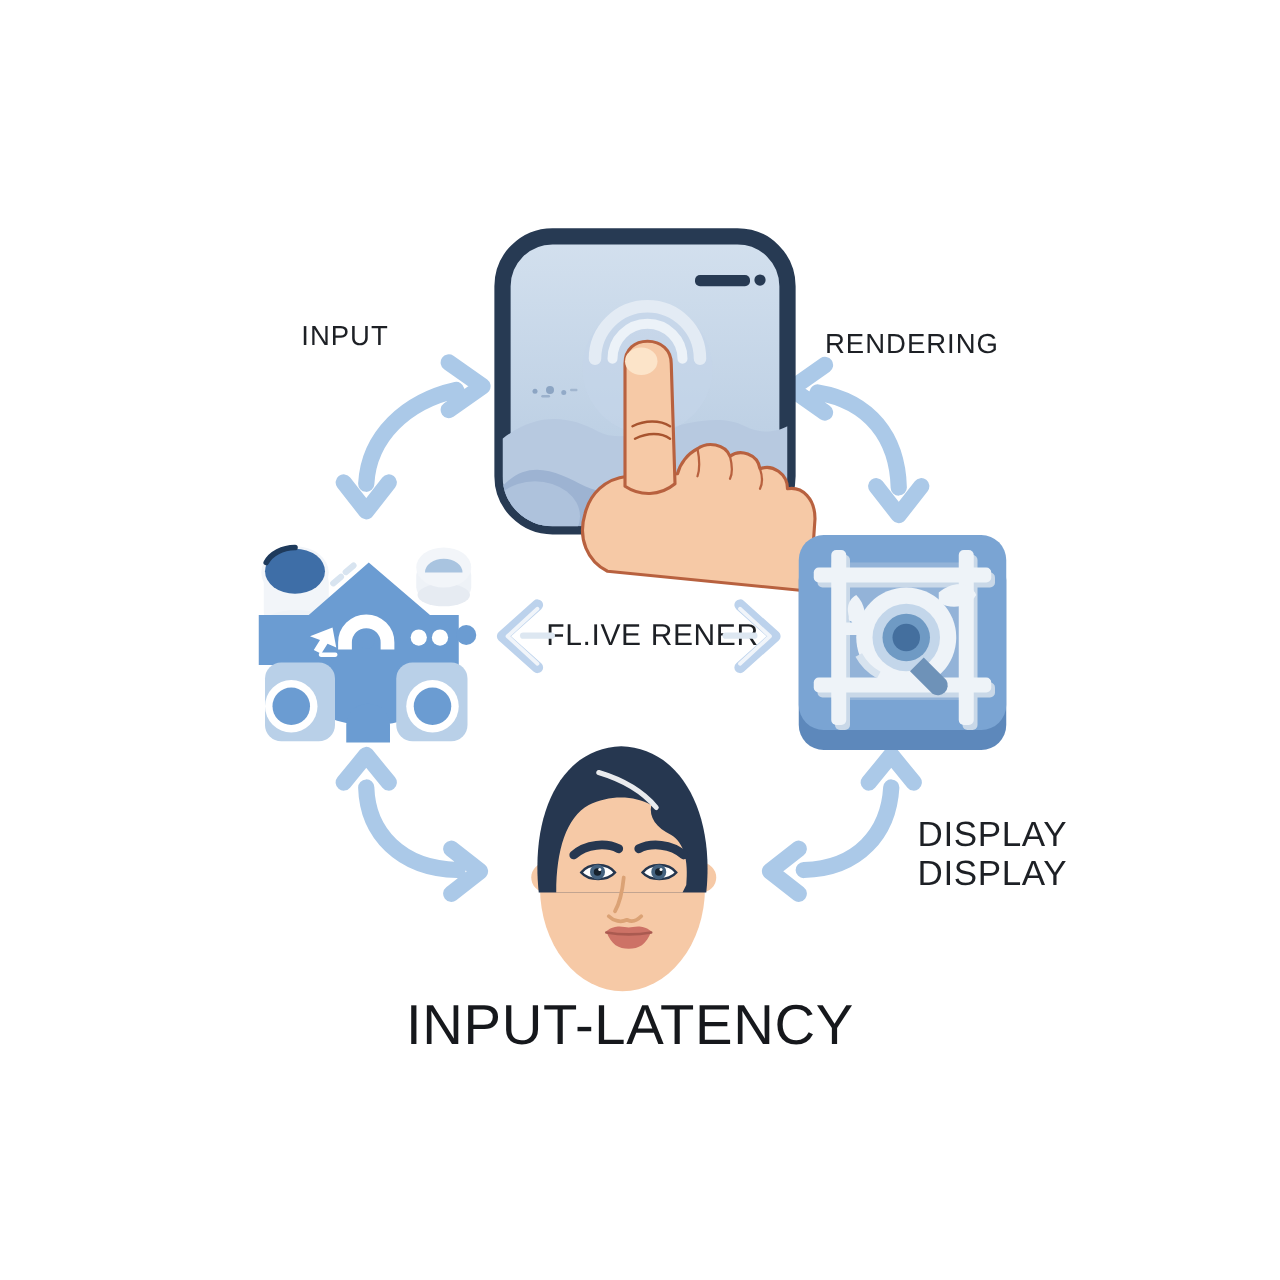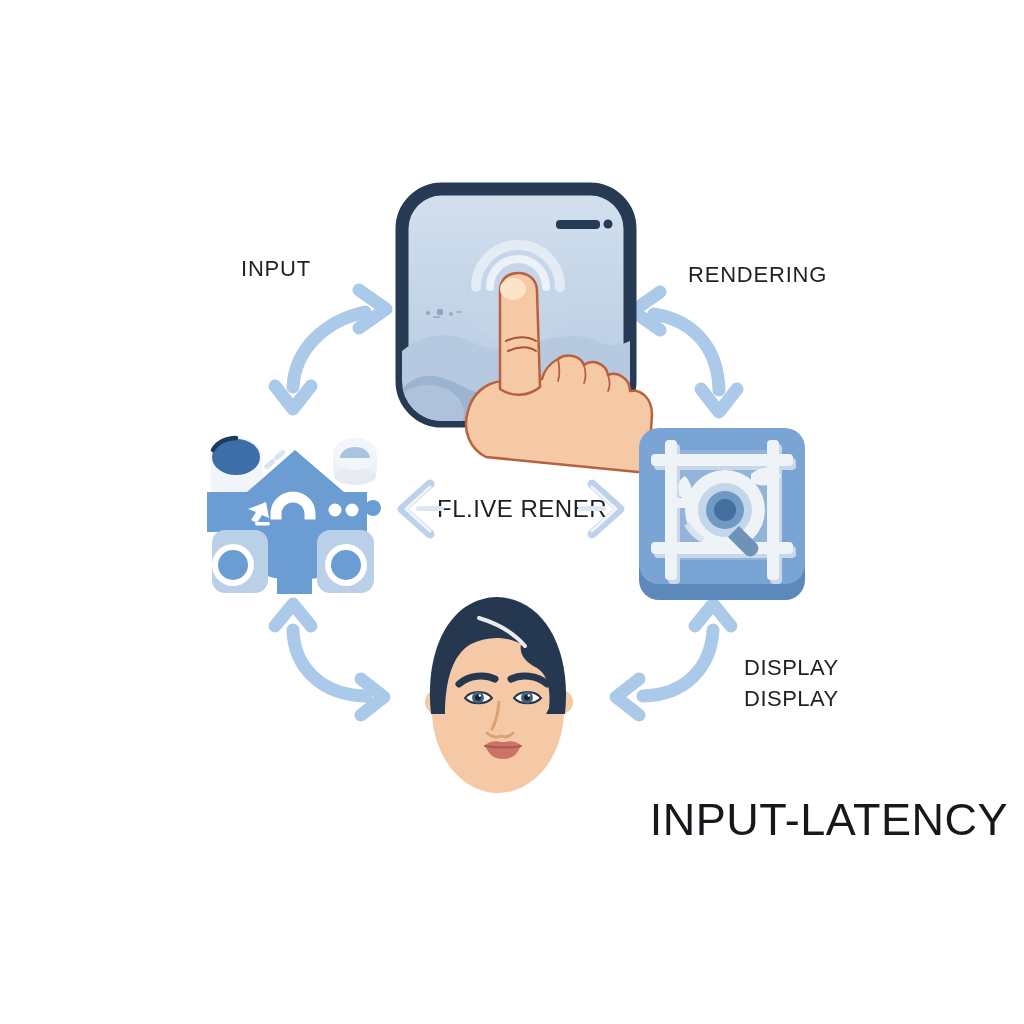--- a/index.html
+++ b/index.html
@@ -7,39 +7,39 @@
     width:1024px;height:1024px;position:relative;overflow:hidden;
     background:var(--background,#fff);
     font-family:"Liberation Sans", sans-serif;
     color:var(--text,#1d2025);
   }
   .abs{position:absolute;}
   .label{
     font-size:22px;letter-spacing:.8px;color:var(--text,#1d2025);
     white-space:nowrap;
   }
-  .label.small{font-size:22px;line-height:31px;letter-spacing:.5px;margin-left:10px;}
+  .label.small{font-size:28px;line-height:31px;letter-spacing:.5px;}
   .center-label{font-size:24px;letter-spacing:.5px;}
   .title{
-    left:0;top:794px;width:1008px;text-align:right;
+    left:0;top:794px;width:1008px;text-align:center;
     font-size:45px;letter-spacing:.5px;color:#16181c;
   }
   svg{display:block;overflow:visible;}
   .flow-arrow path{
     fill:none;stroke:var(--arrow,#abc9e8);stroke-width:13;
     stroke-linecap:round;stroke-linejoin:round;
   }
   .chev-main{fill:none;stroke:var(--chevron,#bcd2ec);stroke-width:9;stroke-linecap:round;stroke-linejoin:round;}
   .chev-hi{fill:none;stroke:#f1f5fa;stroke-width:3;stroke-linecap:round;stroke-linejoin:round;}
 </style>
 </head>
 <body style="--background: #ffffff; --text: #1d2025; --arrow: #abc9e8; --chevron: #bcd2ec; --chevron-tail: #dde7f1; --navy: #273a53; --device-blue: #6b9cd2; --device-blue-light: #b9d0e8; --device-blue-dark: #3e6ea7; --gpu-base: #7aa4d3; --gpu-shadow: #5d88bb; --frame-white: #eef3f8; --screen-top: #d3e0ee; --screen-bottom: #b4c9e0; --skin: #f6c9a6; --skin-outline: #b8613f; --hair: #263750; --lips: #cd7266;">
 
 <div class="abs label" style="left:241px;top:256px;">INPUT</div>
-<div class="abs label" style="left:688px;top:262px;">RENDERING</div>
+<div class="abs label" style="left:660px;top:262px;">RENDERING</div>
 <div class="abs center-label" style="left:437px;top:495px;">FL.IVE RENER</div>
 <div class="abs label small" style="left:734px;top:652px;">
   <div>DISPLAY</div>
   <div>DISPLAY</div>
 </div>
 <div class="abs title">INPUT-LATENCY</div>
 
 <svg class="abs flow-arrow" style="left:265px;top:283px;" width="135" height="135" viewBox="0 0 135 135">
   <path d="M94,7 L121,26 L94,45 M100,29 C60,38 30,66 28,104 M10,103 L28,126 L46,103"></path>
 </svg>

